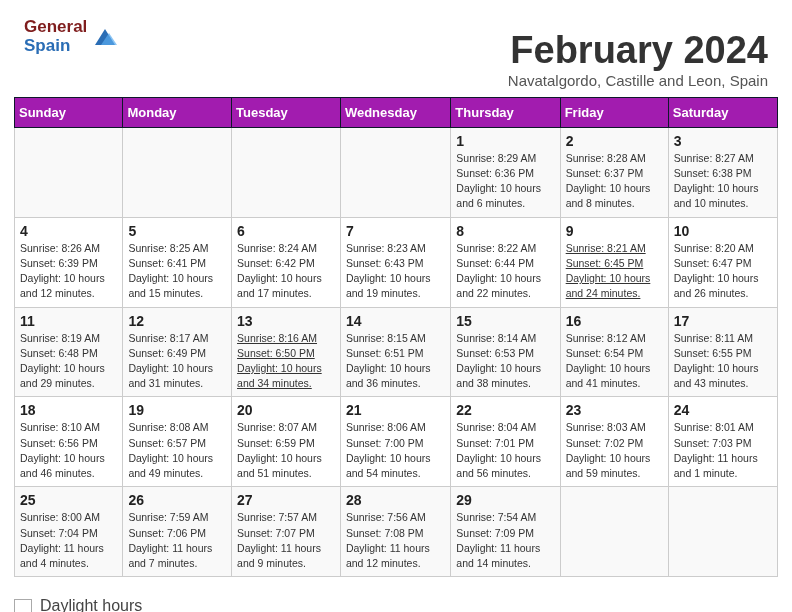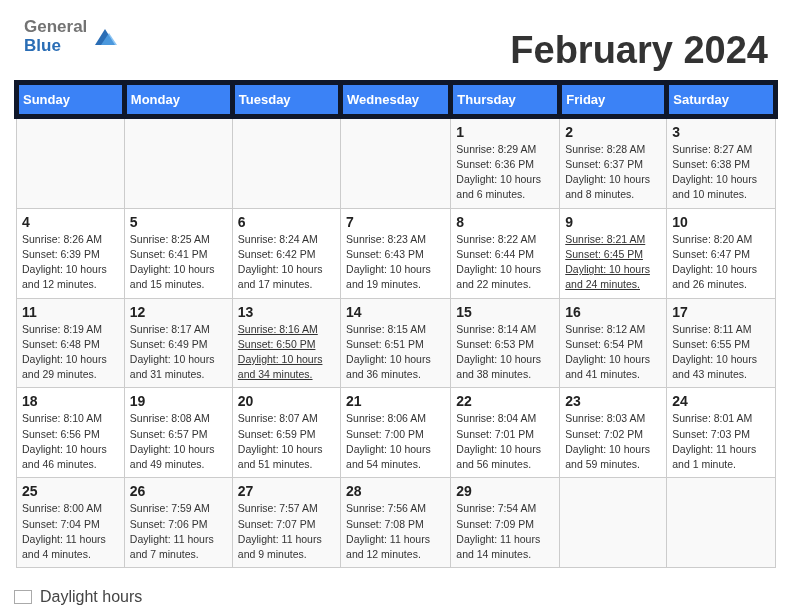--- a/index.html
+++ b/index.html
@@ -22,21 +22,21 @@
       gap: 0;
     }
     .logo-text {
       display: flex;
       flex-direction: column;
       line-height: 1.1;
     }
     .logo-general {
       font-size: 17px;
       font-weight: bold;
-      color: #737373;
+      color: #7f1d1d;
     }
     .logo-blue {
       font-size: 17px;
       font-weight: bold;
       color: #2a6db5;
     }
     .logo-icon {
       width: 28px;
       height: 28px;
       margin-left: 4px;
@@ -56,27 +56,27 @@
       color: #555;
     }
     .calendar-wrap {
       padding: 0 14px 14px 14px;
     }
     table {
       width: 100%;
       border-collapse: collapse;
     }
     thead tr th {
-      background: #3b82f6;
+      background: #a21caf;
       color: #fff;
       font-size: 13px;
       font-weight: bold;
       padding: 7px 4px;
       text-align: left;
-      border: 5px solid #0f172a;
+      border: 1px solid #0f172a;
     }
     tbody tr td {
       border: 1px solid #ccc;
       vertical-align: top;
       padding: 5px 5px 5px 5px;
       width: 113px;
       min-height: 80px;
       height: 88px;
     }
     .day-num {
@@ -118,29 +118,30 @@
       background: #fff;
     }
   </style>
 </head>
 <body>
 
 <div class="header">
   <div class="logo">
     <div class="logo-text">
       <span class="logo-general">General</span>
-      <span class="logo-blue">Blue</span>
+      <span class="logo-blue">Spain</span>
     </div>
     <svg class="logo-icon" viewBox="0 0 28 28" xmlns="http://www.w3.org/2000/svg">
       <polygon points="4,22 14,6 24,22" fill="#2a6db5"></polygon>
       <polygon points="10,22 18,10 26,22" fill="#5aabee" opacity="0.7"></polygon>
     </svg>
   </div>
   <div class="title-area">
     <div class="month-title">February 2024</div>
+    <div class="subtitle">Navatalgordo, Castille and Leon, Spain</div>
   </div>
 </div>
 
 <div class="calendar-wrap">
   <table>
     <thead>
       <tr>
       <th>Sunday</th>
           <th>Monday</th>
           <th>Tuesday</th>

